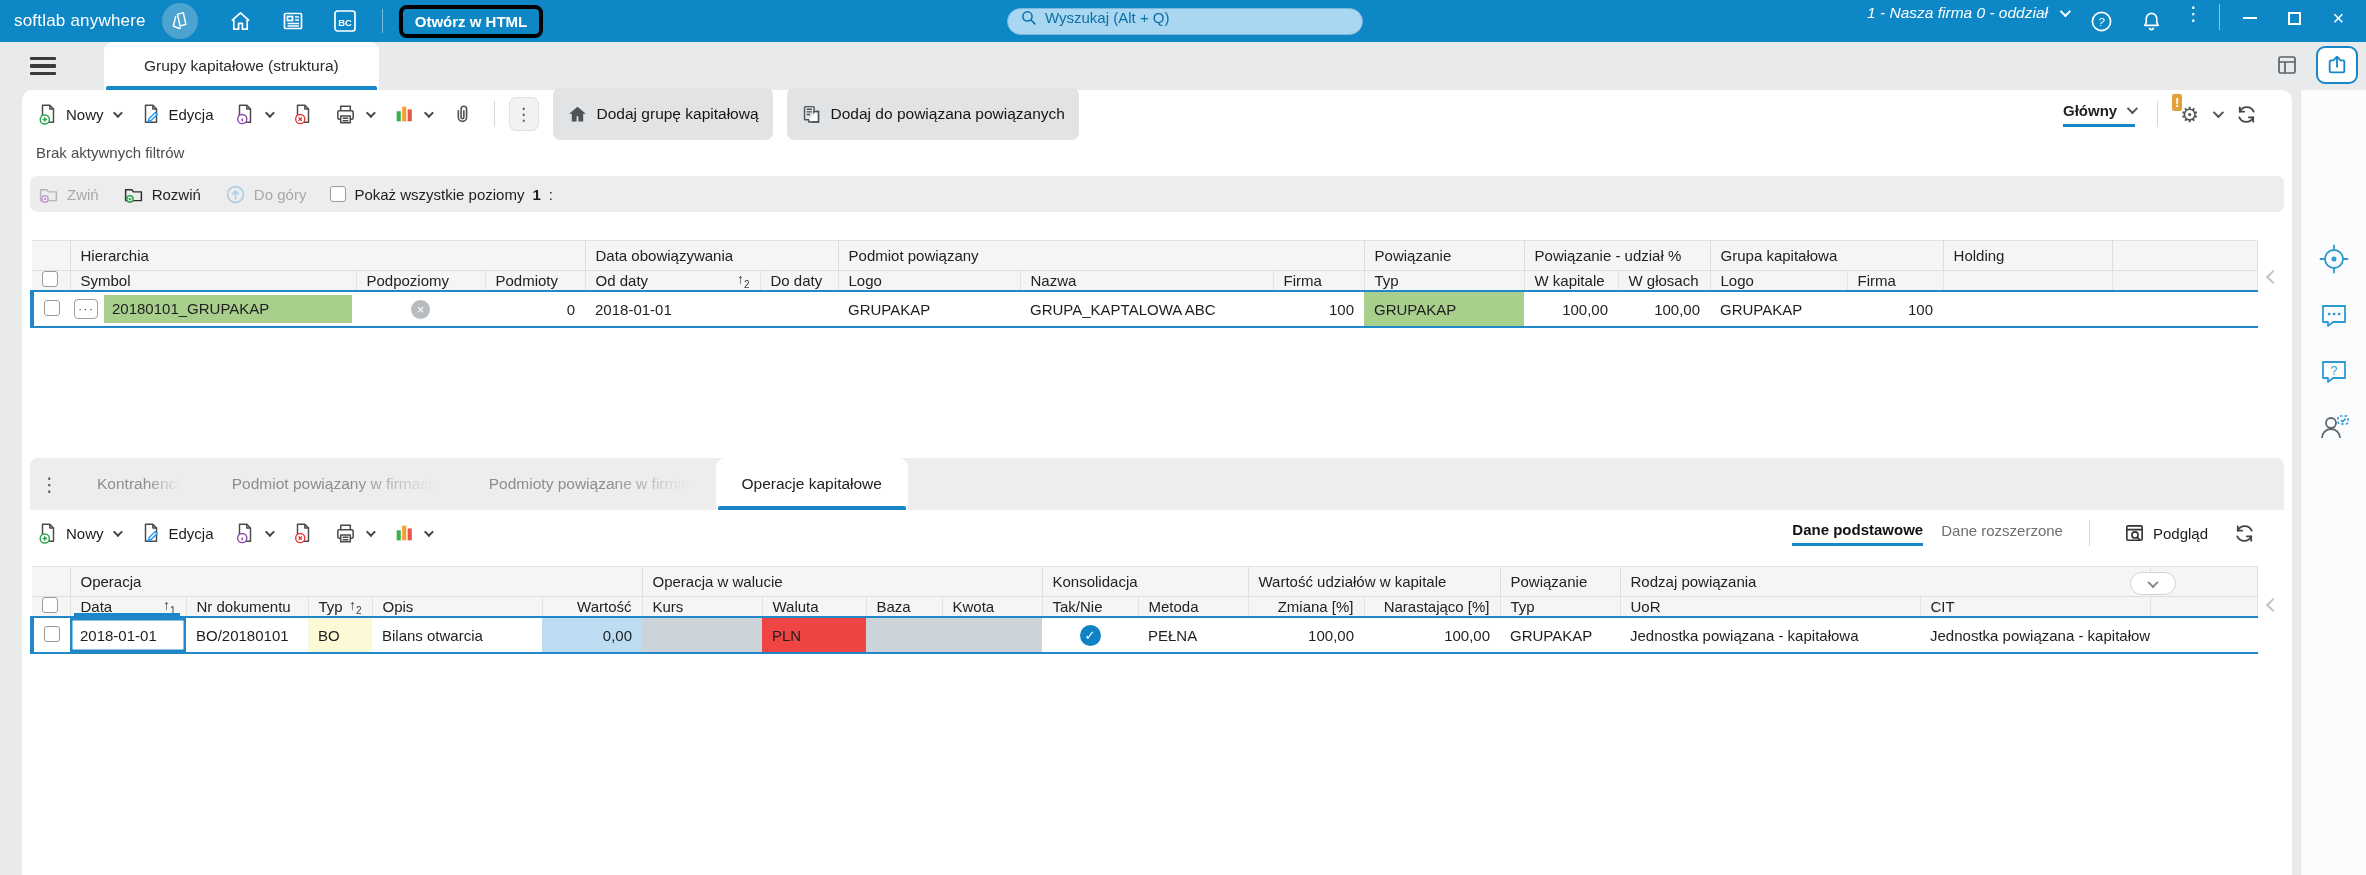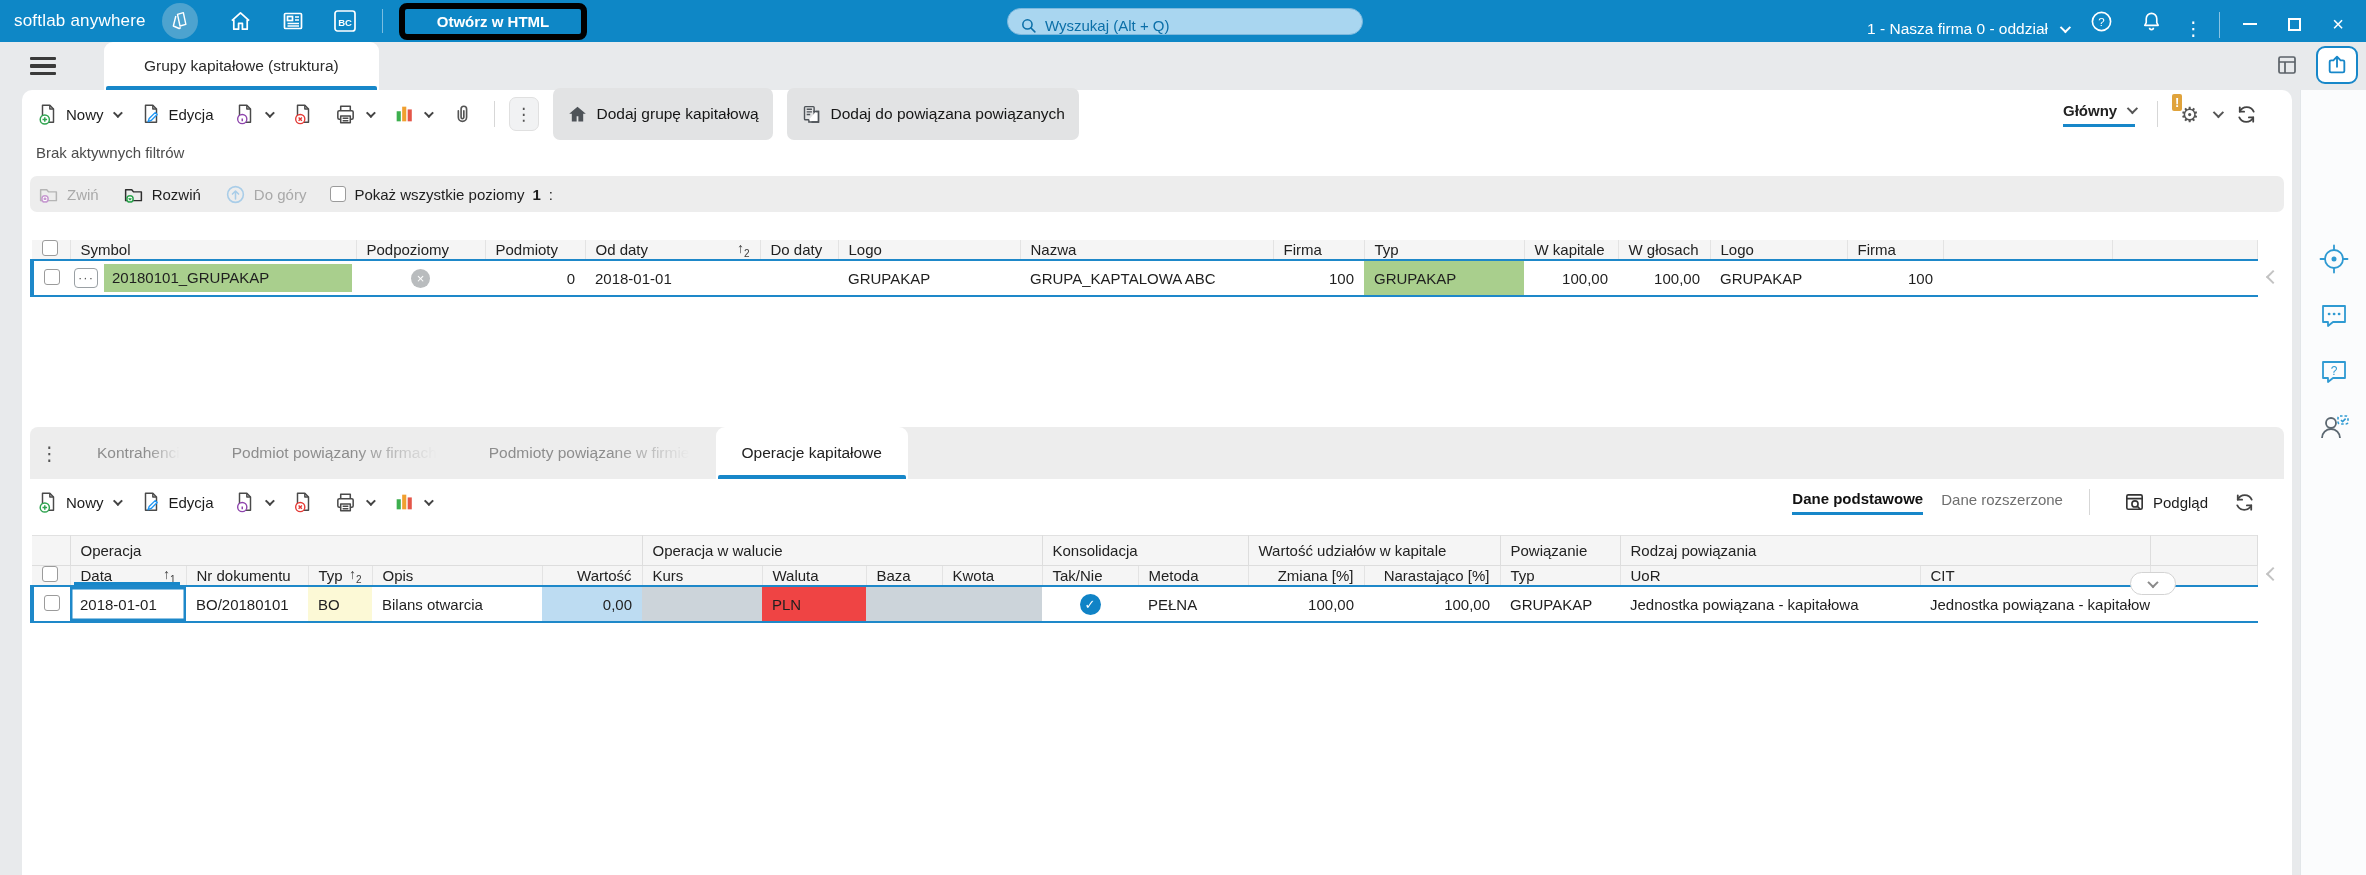--- a/index.html
+++ b/index.html
@@ -5,25 +5,25 @@
   * { margin:0; padding:0; box-sizing:border-box; }
   html,body { width:2366px; height:875px; overflow:hidden; }
   body { font-family:"Liberation Sans","DejaVu Sans",sans-serif; font-size:15px; color:#1f1f1f; background:#e8eaec; }
 
   
   .topbar { position:relative; height:42px; background:#0e87c6; display:flex; align-items:center; padding:0 14px; color:#fff; }
   .brand { font-size:17px; letter-spacing:.2px; margin-right:16px; white-space:nowrap; }
   .logo-badge { width:36px; height:36px; border-radius:50%; background:#4da3cf; display:flex; align-items:center; justify-content:center; margin-right:26px; }
   .tb-ic { width:34px; height:34px; display:flex; align-items:center; justify-content:center; margin-right:18px; cursor:pointer; }
   .tb-divider { width:1px; height:24px; background:rgba(255,255,255,.45); margin:0 16px 0 2px; }
-  .open-html { border:6px solid #000000; border-radius:8px; padding:4px 32px; font-size:15px; font-weight:700; color:#fff; background:transparent; white-space:nowrap; cursor:pointer; }
-  .search-wrap { position:absolute; left:1007px; top:8px; width:356px; height:27px; background:#a9d6f0; border:1px solid #7cb8dd; border-radius:14px; display:flex; align-items:flex-end; padding:0 12px; gap:8px; }
+  .open-html { border:4px solid #000000; border-radius:8px; padding:4px 12px; font-size:15px; font-weight:700; color:#fff; background:transparent; white-space:nowrap; cursor:pointer; }
+  .search-wrap { position:absolute; left:1007px; top:8px; width:356px; height:27px; background:#a9d6f0; border:1px solid #7cb8dd; border-radius:14px; display:flex; align-items:flex-start; padding:0 12px; gap:8px; }
   .search-wrap input { border:none; outline:none; background:transparent; color:#0b6fa8; font-size:15px; width:100%; font-family:inherit; }
   .search-wrap input::placeholder { color:#0b6fa8; opacity:1; }
-  .topbar-right { margin-left:auto; display:flex; align-items:flex-end; gap:16px; }
+  .topbar-right { margin-left:auto; display:flex; align-items:flex-start; gap:16px;font-style:italic; }
   .company { display:flex; align-items:center; gap:12px; cursor:pointer; white-space:nowrap; font-size:15.5px; }
   .chev { display:inline-block; width:8px; height:8px; border-right:2px solid #555; border-bottom:2px solid #555; transform:rotate(45deg) translateY(-2px); }
   .chev.white { border-color:#fff; }
   .kebab { font-size:19px; color:#fff; line-height:1; cursor:pointer; letter-spacing:0; }
   .win-divider { width:1px; height:26px; background:rgba(255,255,255,.5); }
   .win-btn { width:28px; height:28px; display:flex; align-items:center; justify-content:center; cursor:pointer; }
   .min-bar { width:14px; height:2px; background:#fff; }
   .max-box { width:13px; height:13px; border:2px solid #fff; }
   .close-x { font-size:20px; color:#fff; line-height:1; }
 
@@ -392,20 +392,31 @@
           <col style="width:91px">
             <col style="width:160px">
             <col style="width:94px">
             <col style="width:92px">
           <col style="width:137px">
             <col style="width:96px">
             <col style="width:169px">
             <col>
         </colgroup>
         <tbody>
+            <tr class="grp">
+          <th></th>
+          <th colspan="3">Hierarchia</th>
+          <th colspan="2">Data obowiązywania</th>
+          <th colspan="3">Podmiot powiązany</th>
+          <th>Powiązanie</th>
+          <th colspan="2">Powiązanie - udział %</th>
+          <th colspan="2">Grupa kapitałowa</th>
+          <th>Holding</th>
+          <th></th>
+        </tr>
         <tr class="cols">
           <th><span class="cb"></span></th>
           <th>Symbol</th>
           <th>Podpoziomy</th>
           <th>Podmioty</th>
           <th>
             <span class="hflex">
               <span>Od daty</span>
               <span class="sort"><span>↑</span><sub>2</sub></span>
             </span>

